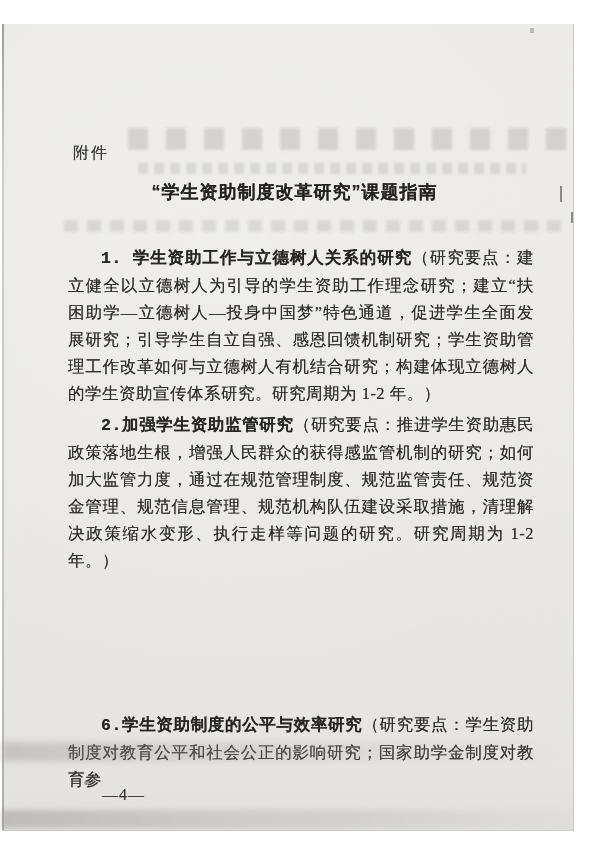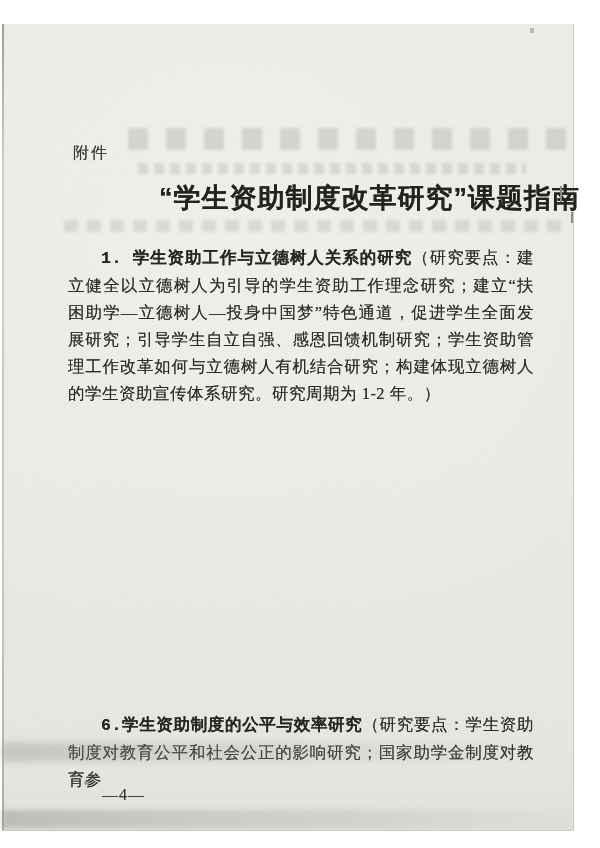--- a/index.html
+++ b/index.html
@@ -25,23 +25,23 @@
   }
   .grain{position:absolute;left:0;top:0;pointer-events:none;}
   
   .txt{color:#2e2d2b;text-shadow:0 0 .5px rgba(46,45,43,.7);}
   .attach{
     position:absolute;left:71px;top:103px;
     font-size:16px;letter-spacing:2px;color:#3a3936;margin-top:16px;
   }
   .title{
     position:absolute;left:0;top:156px;width:571px;margin:0;
-    text-align:right;transform:translateX(7px);
+    text-align:center;transform:translateX(7px);
     font-family:"Liberation Sans","DejaVu Sans",sans-serif;
-    font-weight:700;font-size:27px;letter-spacing:1px;color:#242320;
+    font-weight:700;font-size:18px;letter-spacing:1px;color:#242320;
     text-shadow:0 0 .6px rgba(30,29,26,.8);
   }
   .para{
     position:absolute;left:66px;width:466px;margin:0;
     font-size:16.5px;line-height:27px;letter-spacing:.5px;
     text-align:justify;text-indent:33px;
   }
   .para b{
     font-family:Liberation Mono, monospace;
     font-weight:700;color:#262522;
@@ -100,20 +100,21 @@
   <div class="ghost g1"></div>
   <div class="ghost g2"></div>
   <div class="ghost g3"></div>
 
   <div class="attach txt">附件</div>
 
   <h1 class="title">“学生资助制度改革研究”课题指南</h1>
 
   <p class="para txt p1"><b>1. 学生资助工作与立德树人关系的研究</b><span>（研究要点：建立健全以立德树人为引导的学生资助工作理念研究；建立“扶困助学—立德树人—投身中国梦”特色通道，促进学生全面发展研究；引导学生自立自强、感恩回馈机制研究；学生资助管理工作改革如何与立德树人有机结合研究；构建体现立德树人的学生资助宣传体系研究。研究周期为 1-2 年。）</span></p>
 
+  <p class="para txt p2"><b>2.加强学生资助监管研究</b><span>（研究要点：推进学生资助惠民政策落地生根，增强人民群众的获得感监管机制的研究；如何加大监管力度，通过在规范管理制度、规范监管责任、规范资金管理、规范信息管理、规范机构队伍建设采取措施，清理解决政策缩水变形、执行走样等问题的研究。研究周期为 1-2 年。）</span></p>
 
 
   <p class="para txt p4"><b>6.学生资助制度的公平与效率研究</b><span>（研究要点：学生资助制度对教育公平和社会公正的影响研究；国家助学金制度对教育参</span></p>
 
   <div class="band1"></div>
   <div class="band2"></div>
   <div class="speck s1"></div>
   <div class="speck s2"></div>
   <div class="speck s3"></div>
   <div class="speck s4"></div>

